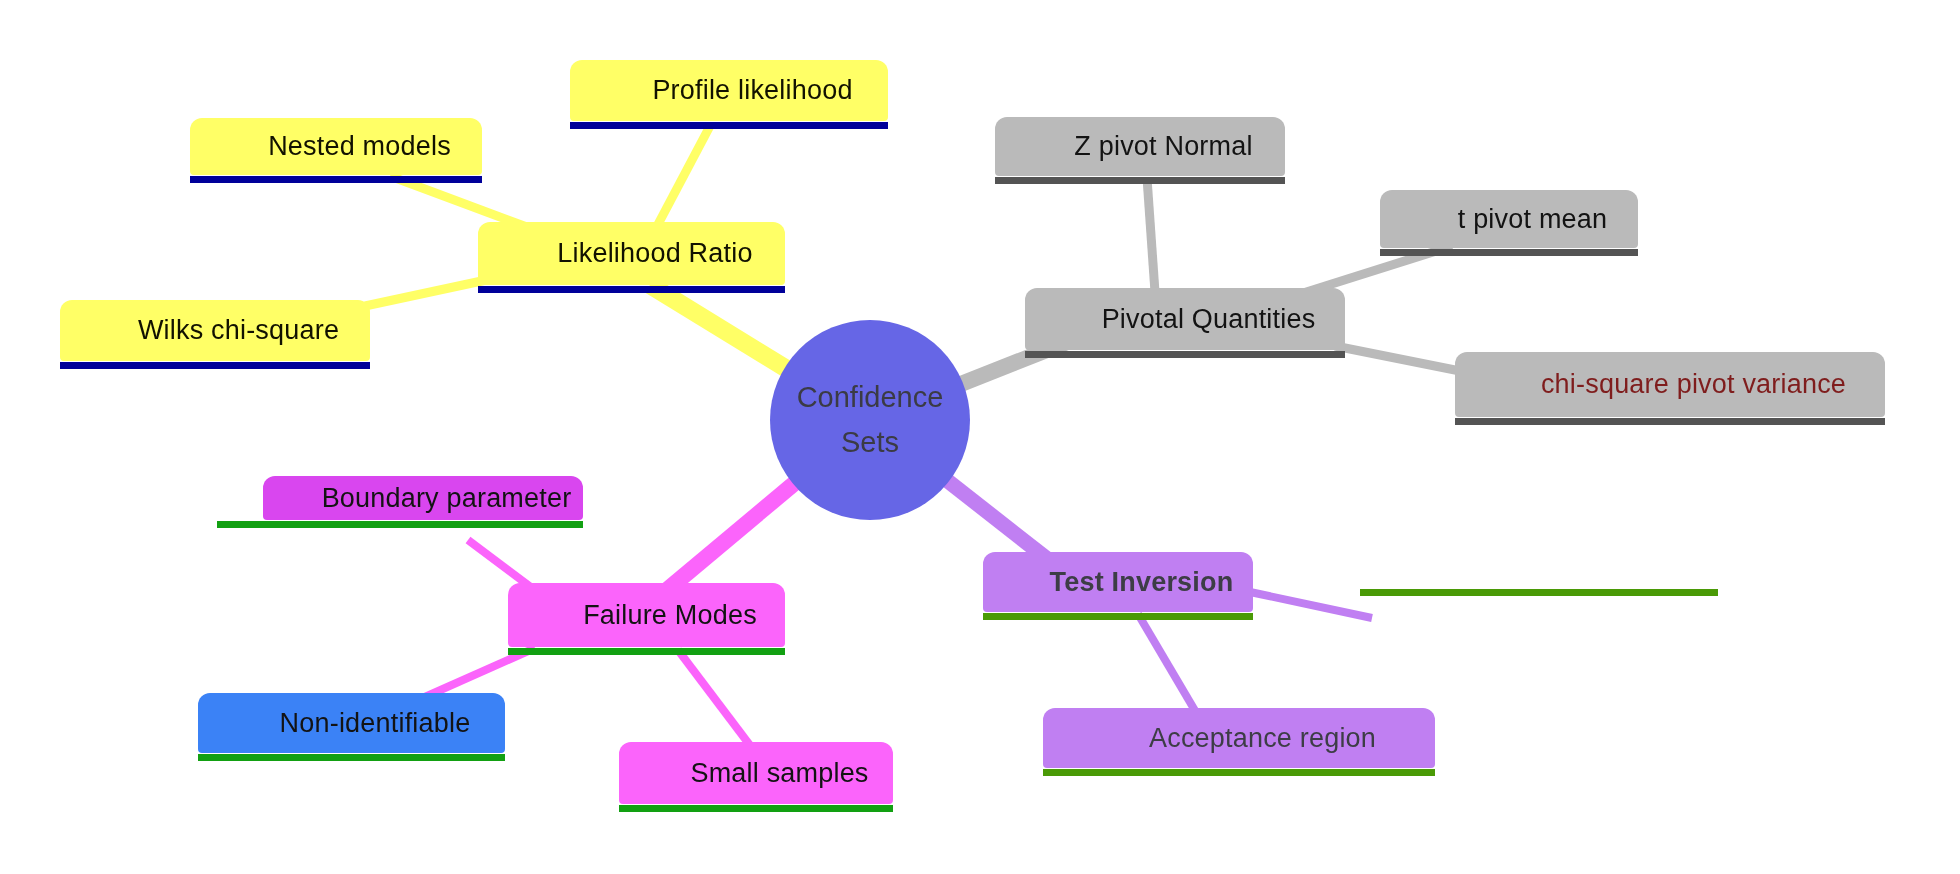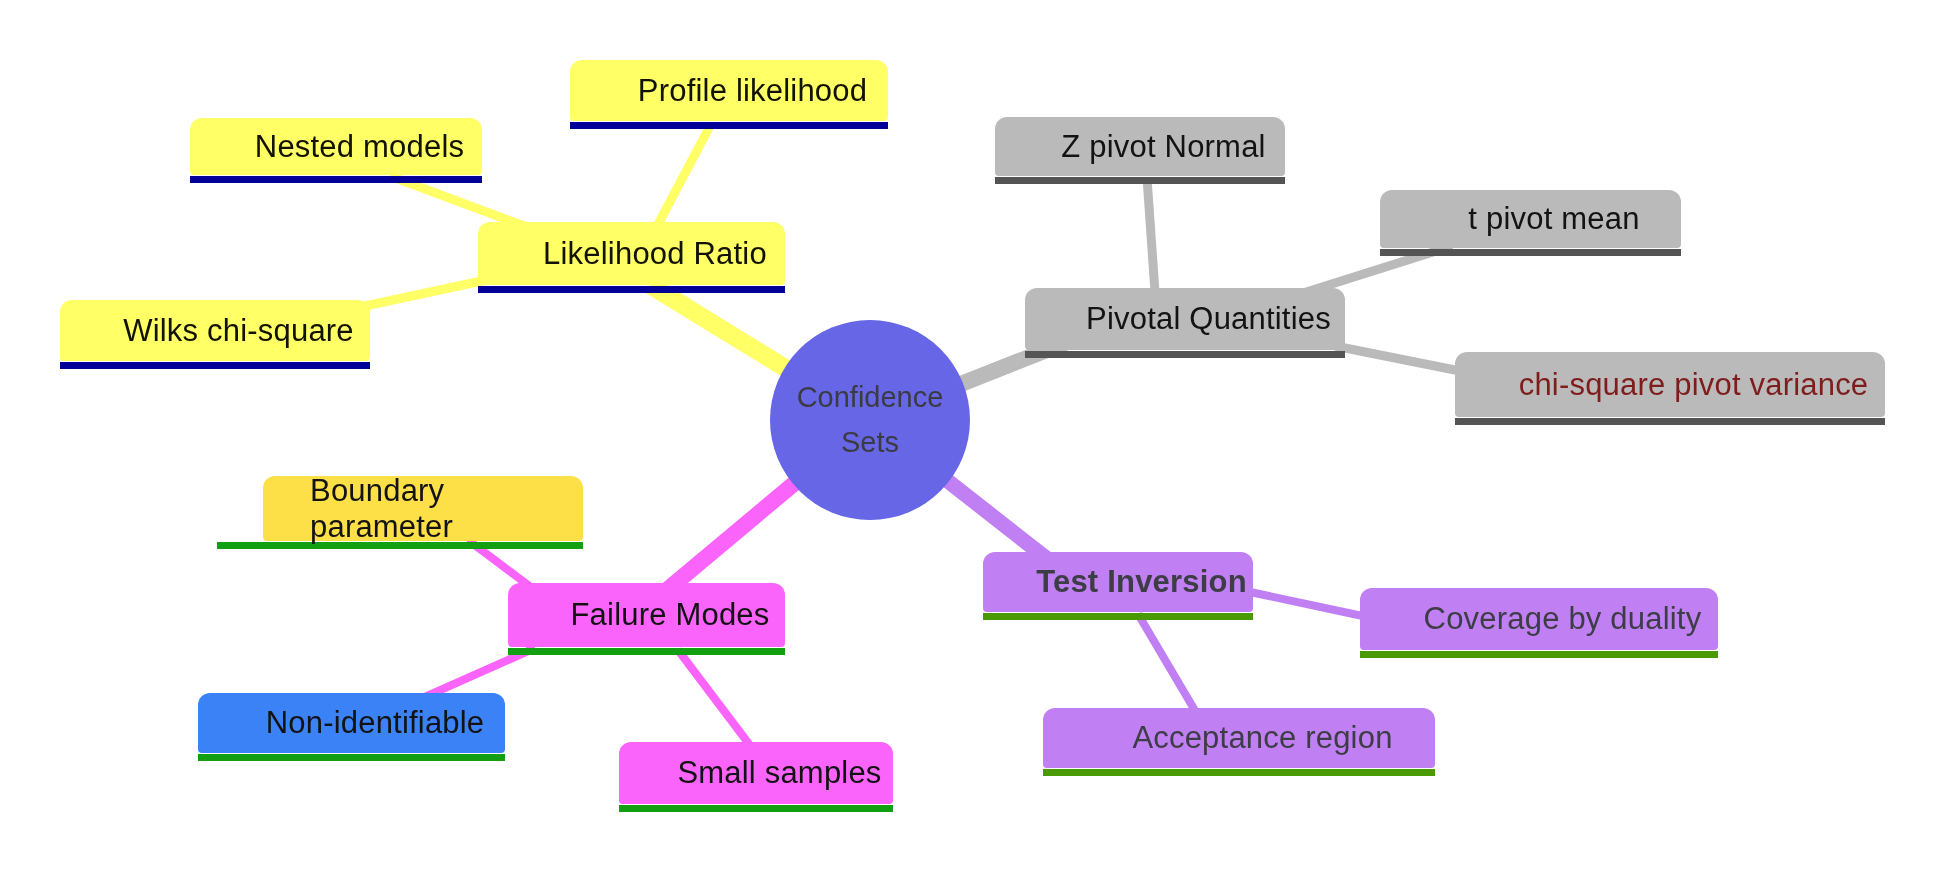--- a/index.html
+++ b/index.html
@@ -2,21 +2,21 @@
 <html><head>
 <meta charset="utf-8">
 <style>
   html,body{margin:0;padding:0;background:#ffffff;}
   body{width:1960px;height:874px;position:relative;overflow:hidden;
        font-family:"Liberation Sans","DejaVu Sans",sans-serif;}
   #stage{position:absolute;left:0;top:0;width:1960px;height:874px;}
   #edges{position:absolute;left:0;top:0;}
   .node{position:absolute;}
   .node .box{display:flex;align-items:center;justify-content:center;
-             border-radius:12px 12px 4px 4px;font-size:31px;letter-spacing:0.2px;padding-left:47px;}
+             border-radius:12px 12px 4px 4px;font-size:27px;letter-spacing:0.2px;padding-left:47px;}
   .node .bar{height:7px;width:100%;margin-top:1px;}
   #center-node{position:absolute;left:770px;top:320px;width:200px;height:200px;
                border-radius:50%;display:flex;align-items:center;justify-content:center;
                text-align:center;font-size:29px;line-height:1.55;}
   #center-node .center-label{width:160px;}
 </style>
 </head>
 <body>
 
 <div id="stage">
@@ -71,21 +71,21 @@
     <div class="bar" style="background-color: rgb(0, 0, 153);"></div>
   </div>
 
   <div class="node" style="left:995px;top:117px;width:290px;">
     <div class="box" style="height: 59px; background-color: rgb(186, 186, 186);">
       <span style="color: rgb(19, 19, 19);">Z pivot Normal</span>
     </div>
     <div class="bar" style="background-color: rgb(84, 84, 84);"></div>
   </div>
 
-  <div class="node" style="left:1380px;top:190px;width:301px;">
+  <div class="node" style="left:1380px;top:190px;width:258px;">
     <div class="box" style="height: 58px; background-color: rgb(186, 186, 186);">
       <span style="color: rgb(19, 19, 19);">t pivot mean</span>
     </div>
     <div class="bar" style="background-color: rgb(84, 84, 84);"></div>
   </div>
 
   <div class="node" style="left:1025px;top:288px;width:320px;">
     <div class="box" style="height: 62px; background-color: rgb(186, 186, 186);">
       <span style="color: rgb(19, 19, 19);">Pivotal Quantities</span>
     </div>
@@ -93,21 +93,21 @@
   </div>
 
   <div class="node" style="left:1455px;top:352px;width:430px;">
     <div class="box" style="height: 65px; background-color: rgb(186, 186, 186);">
       <span style="color: #7f1d1d;">chi-square pivot variance</span>
     </div>
     <div class="bar" style="background-color: rgb(84, 84, 84);"></div>
   </div>
 
   <div class="node" style="left:217px;top:476px;width:366px;">
-    <div class="box" style="height: 65px; background-color: #fde047; margin-left: 46px;">
+    <div class="box" style="height: 44px; background-color: #d946ef; margin-left: 46px;">
       <span style="color: rgb(19, 19, 19);">Boundary parameter</span>
     </div>
     <div class="bar" style="background-color: rgb(18, 160, 18);"></div>
   </div>
 
   <div class="node" style="left:508px;top:583px;width:277px;">
     <div class="box" style="height: 64px; background-color: rgb(251, 100, 251);">
       <span style="color: rgb(19, 19, 19);">Failure Modes</span>
     </div>
     <div class="bar" style="background-color: rgb(18, 160, 18);"></div>
@@ -128,23 +128,20 @@
   </div>
 
   <div class="node" style="left:983px;top:552px;width:270px;font-weight:bold;">
     <div class="box" style="height: 60px; background-color: rgb(192, 127, 242);">
       <span style="color: rgb(61, 61, 70);">Test Inversion</span>
     </div>
     <div class="bar" style="background-color: rgb(74, 154, 6);"></div>
   </div>
 
   <div class="node" style="left:1360px;top:588px;width:358px;">
-    <div class="box" style="height: 62px; background-color: rgb(192, 127, 242);">
-      <span style="color: rgb(61, 61, 70);">Coverage by duality</span>
-    </div>
     <div class="bar" style="background-color: rgb(74, 154, 6);"></div>
   </div>
 
   <div class="node" style="left:1043px;top:708px;width:392px;">
     <div class="box" style="height: 60px; background-color: rgb(192, 127, 242);">
       <span style="color: rgb(61, 61, 70);">Acceptance region</span>
     </div>
     <div class="bar" style="background-color: rgb(74, 154, 6);"></div>
   </div>
 

